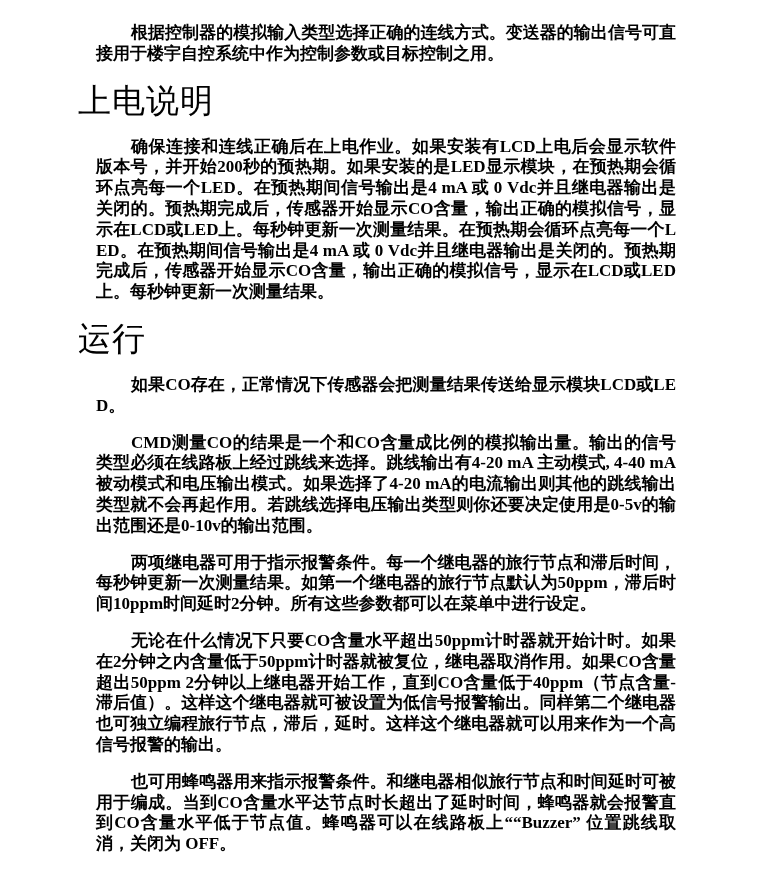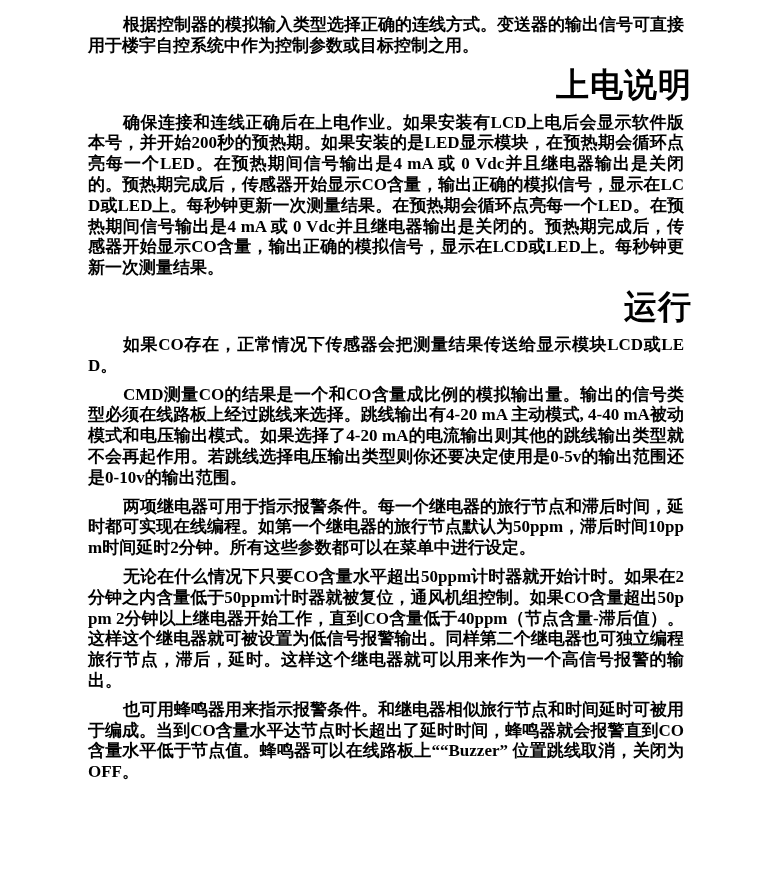--- a/index.html
+++ b/index.html
@@ -19,51 +19,51 @@
     padding: 7px 88px 0 80px;
     background: #ffffff;
     color: #000000;
     font-family: "Liberation Serif", "DejaVu Serif", serif;
     font-weight: 700;
     font-size: 17px;
     line-height: 20.8px;
     text-align: justify;
   }
   .doc-page p {
-    margin: 8px;
+    margin: 16px;
     padding: 0;
     text-indent: 35px;
     word-break: break-all;
   }
   .doc-page h1 {
     margin: 2px 0 3px -2px;
     padding: 0;
     font-size: 33px;
     line-height: 40px;
-    font-weight: 700;
+    font-weight: 400;
     letter-spacing: 1px;
-    text-align: right;
+    text-align: left;
   }
 </style>
 </head>
 <body>
 
 <div class="doc-page">
 
   <section>
     <p>根据控制器的模拟输入类型选择正确的连线方式。变送器的输出信号可直接用于楼宇自控系统中作为控制参数或目标控制之用。</p>
   </section>
 
   <section>
     <h1>上电说明</h1>
     <p>确保连接和连线正确后在上电作业。如果安装有LCD上电后会显示软件版本号，并开始200秒的预热期。如果安装的是LED显示模块，在预热期会循环点亮每一个LED。在预热期间信号输出是4 mA 或 0 Vdc并且继电器输出是关闭的。预热期完成后，传感器开始显示CO含量，输出正确的模拟信号，显示在LCD或LED上。每秒钟更新一次测量结果。在预热期会循环点亮每一个LED。在预热期间信号输出是4 mA 或 0 Vdc并且继电器输出是关闭的。预热期完成后，传感器开始显示CO含量，输出正确的模拟信号，显示在LCD或LED上。每秒钟更新一次测量结果。</p>
   </section>
 
   <section>
     <h1>运行</h1>
     <p>如果CO存在，正常情况下传感器会把测量结果传送给显示模块LCD或LED。</p>
     <p>CMD测量CO的结果是一个和CO含量成比例的模拟输出量。输出的信号类型必须在线路板上经过跳线来选择。跳线输出有4-20 mA 主动模式, 4-40 mA被动模式和电压输出模式。如果选择了4-20 mA的电流输出则其他的跳线输出类型就不会再起作用。若跳线选择电压输出类型则你还要决定使用是0-5v的输出范围还是0-10v的输出范围。</p>
-    <p>两项继电器可用于指示报警条件。每一个继电器的旅行节点和滞后时间，延时都可实现在线编程。如第一个继电器的旅行节点默认为50ppm，滞后时间10ppm时间延时2分钟。所有这些参数都可以在菜单中进行设定。</p>
-    <p>无论在什么情况下只要CO含量水平超出50ppm计时器就开始计时。如果在2分钟之内含量低于50ppm计时器就被复位，通风机组控制。如果CO含量超出50ppm 2分钟以上继电器开始工作，直到CO含量低于40ppm（节点含量-滞后值）。这样这个继电器就可被设置为低信号报警输出。同样第二个继电器也可独立编程旅行节点，滞后，延时。这样这个继电器就可以用来作为一个高信号报警的输出。</p>
+    <p>两项继电器可用于指示报警条件。每一个继电器的旅行节点和滞后时间，每秒钟更新一次测量结果。如第一个继电器的旅行节点默认为50ppm，滞后时间10ppm时间延时2分钟。所有这些参数都可以在菜单中进行设定。</p>
+    <p>无论在什么情况下只要CO含量水平超出50ppm计时器就开始计时。如果在2分钟之内含量低于50ppm计时器就被复位，继电器取消作用。如果CO含量超出50ppm 2分钟以上继电器开始工作，直到CO含量低于40ppm（节点含量-滞后值）。这样这个继电器就可被设置为低信号报警输出。同样第二个继电器也可独立编程旅行节点，滞后，延时。这样这个继电器就可以用来作为一个高信号报警的输出。</p>
     <p>也可用蜂鸣器用来指示报警条件。和继电器相似旅行节点和时间延时可被用于编成。当到CO含量水平达节点时长超出了延时时间，蜂鸣器就会报警直到CO含量水平低于节点值。蜂鸣器可以在线路板上““Buzzer” 位置跳线取消，关闭为 OFF。</p>
   </section>
 
 </div>
 
 </body></html>

